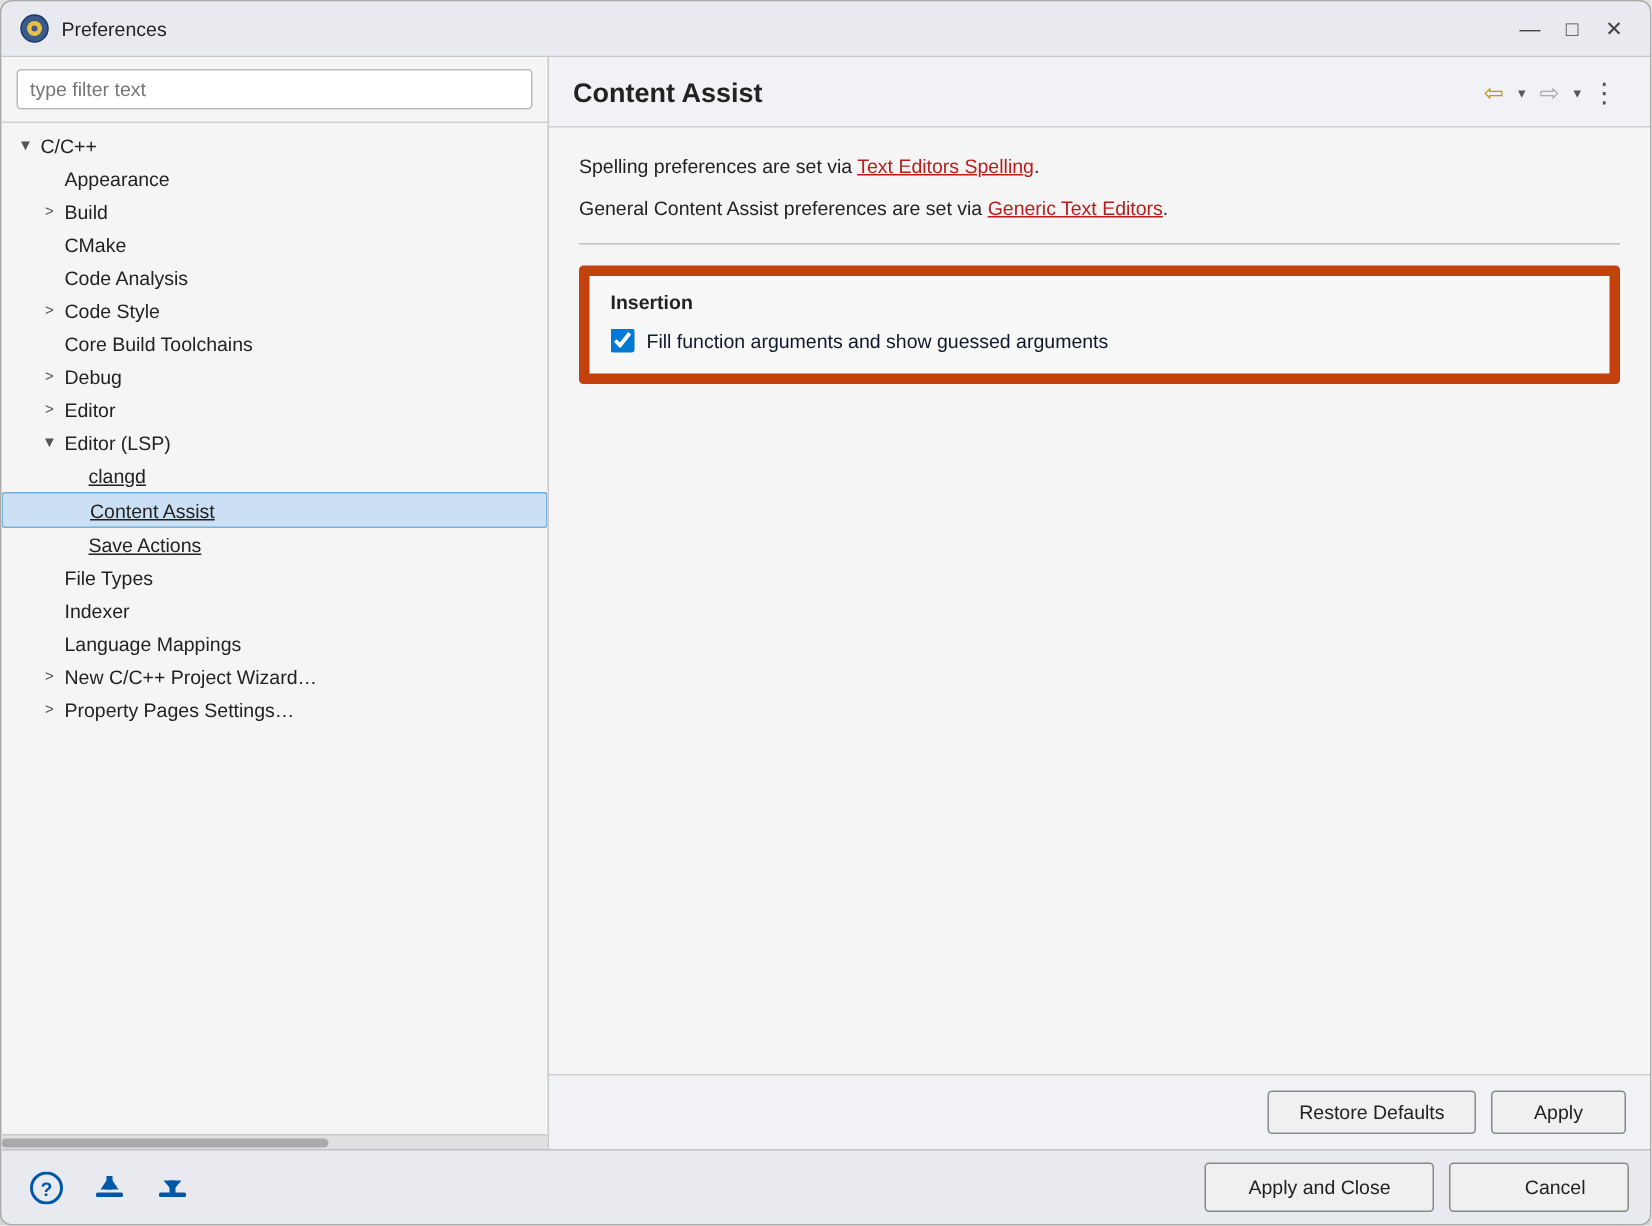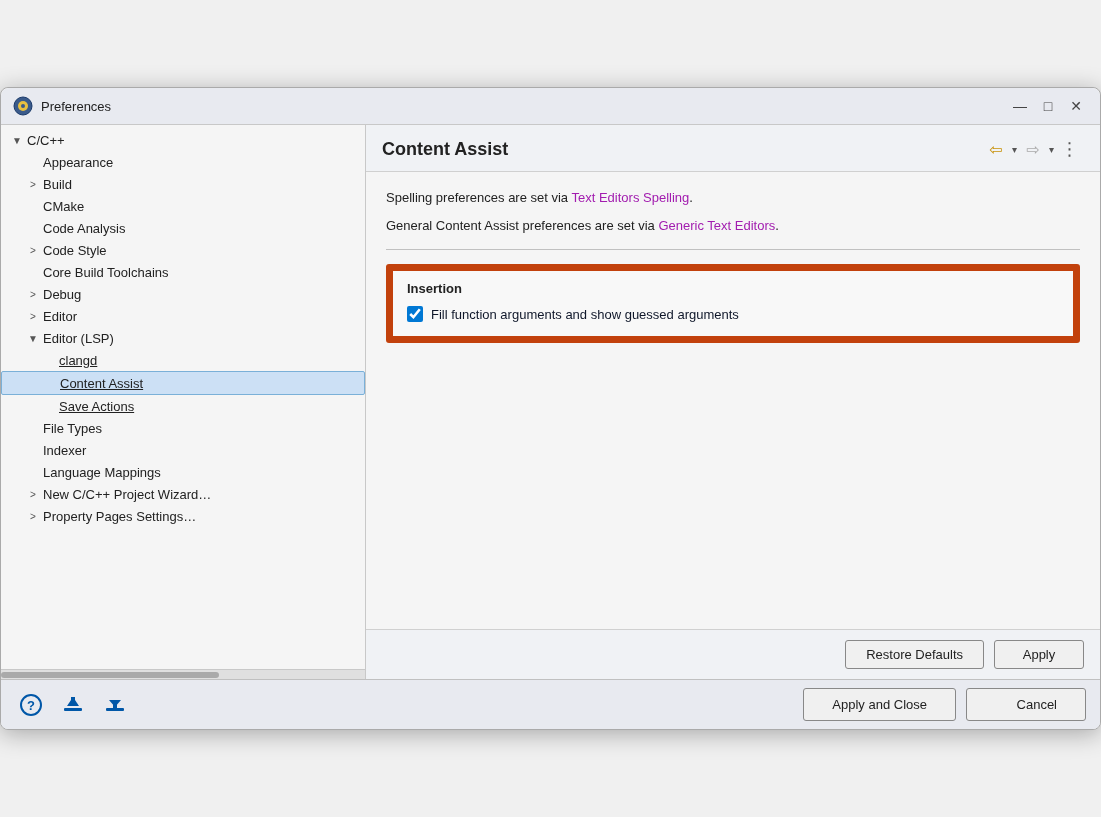--- a/index.html
+++ b/index.html
@@ -7,21 +7,21 @@
       font-family: 'Segoe UI', Arial, sans-serif;
       font-size: 13px;
       background: #f0f0f0;
       display: flex;
       justify-content: center;
       align-items: center;
       height: 100vh;
     }
     .window {
       width: 1101px;
-      height: 643px;
+      height: 817px;
       background: #f5f5f5;
       border: 1px solid #aaa;
       border-radius: 8px;
       box-shadow: 0 4px 24px rgba(0,0,0,0.3);
       display: flex;
       flex-direction: column;
       overflow: hidden;
     }
     .title-bar {
       background: #e8eaf0;
@@ -191,21 +191,22 @@
       padding: 16px 20px;
       overflow-y: auto;
     }
     .info-text {
       font-size: 13px;
       color: #222;
       margin-bottom: 8px;
       line-height: 1.5;
     }
     .info-link {
-      color: #a21caf;
+      color: #b91c1c;
+      text-decoration: underline;
       cursor: pointer;
     }
     .divider {
       border: none;
       border-top: 1px solid #c0c0c0;
       margin: 14px 0;
     }
     .group-box {
       border: 7px solid #c2410c;
       border-radius: 3px;
@@ -323,20 +324,23 @@
     <div class="title-bar-controls">
       <button class="title-btn">—</button>
       <button class="title-btn">□</button>
       <button class="title-btn close">✕</button>
     </div>
   </div>
 
   <div class="main-content">
 
     <div class="left-panel">
+      <div class="search-box-container">
+        <input class="search-box" type="text" placeholder="type filter text" style="">
+      </div>
       <div class="tree-container">
 
       <div class="tree-item">
             <span class="tree-toggle">▼</span>
             <span class="tree-label">C/C++</span>
           </div>
           <div class="tree-item indent-1">
             <span class="tree-toggle"></span>
             <span class="tree-label">Appearance</span>
           </div>

